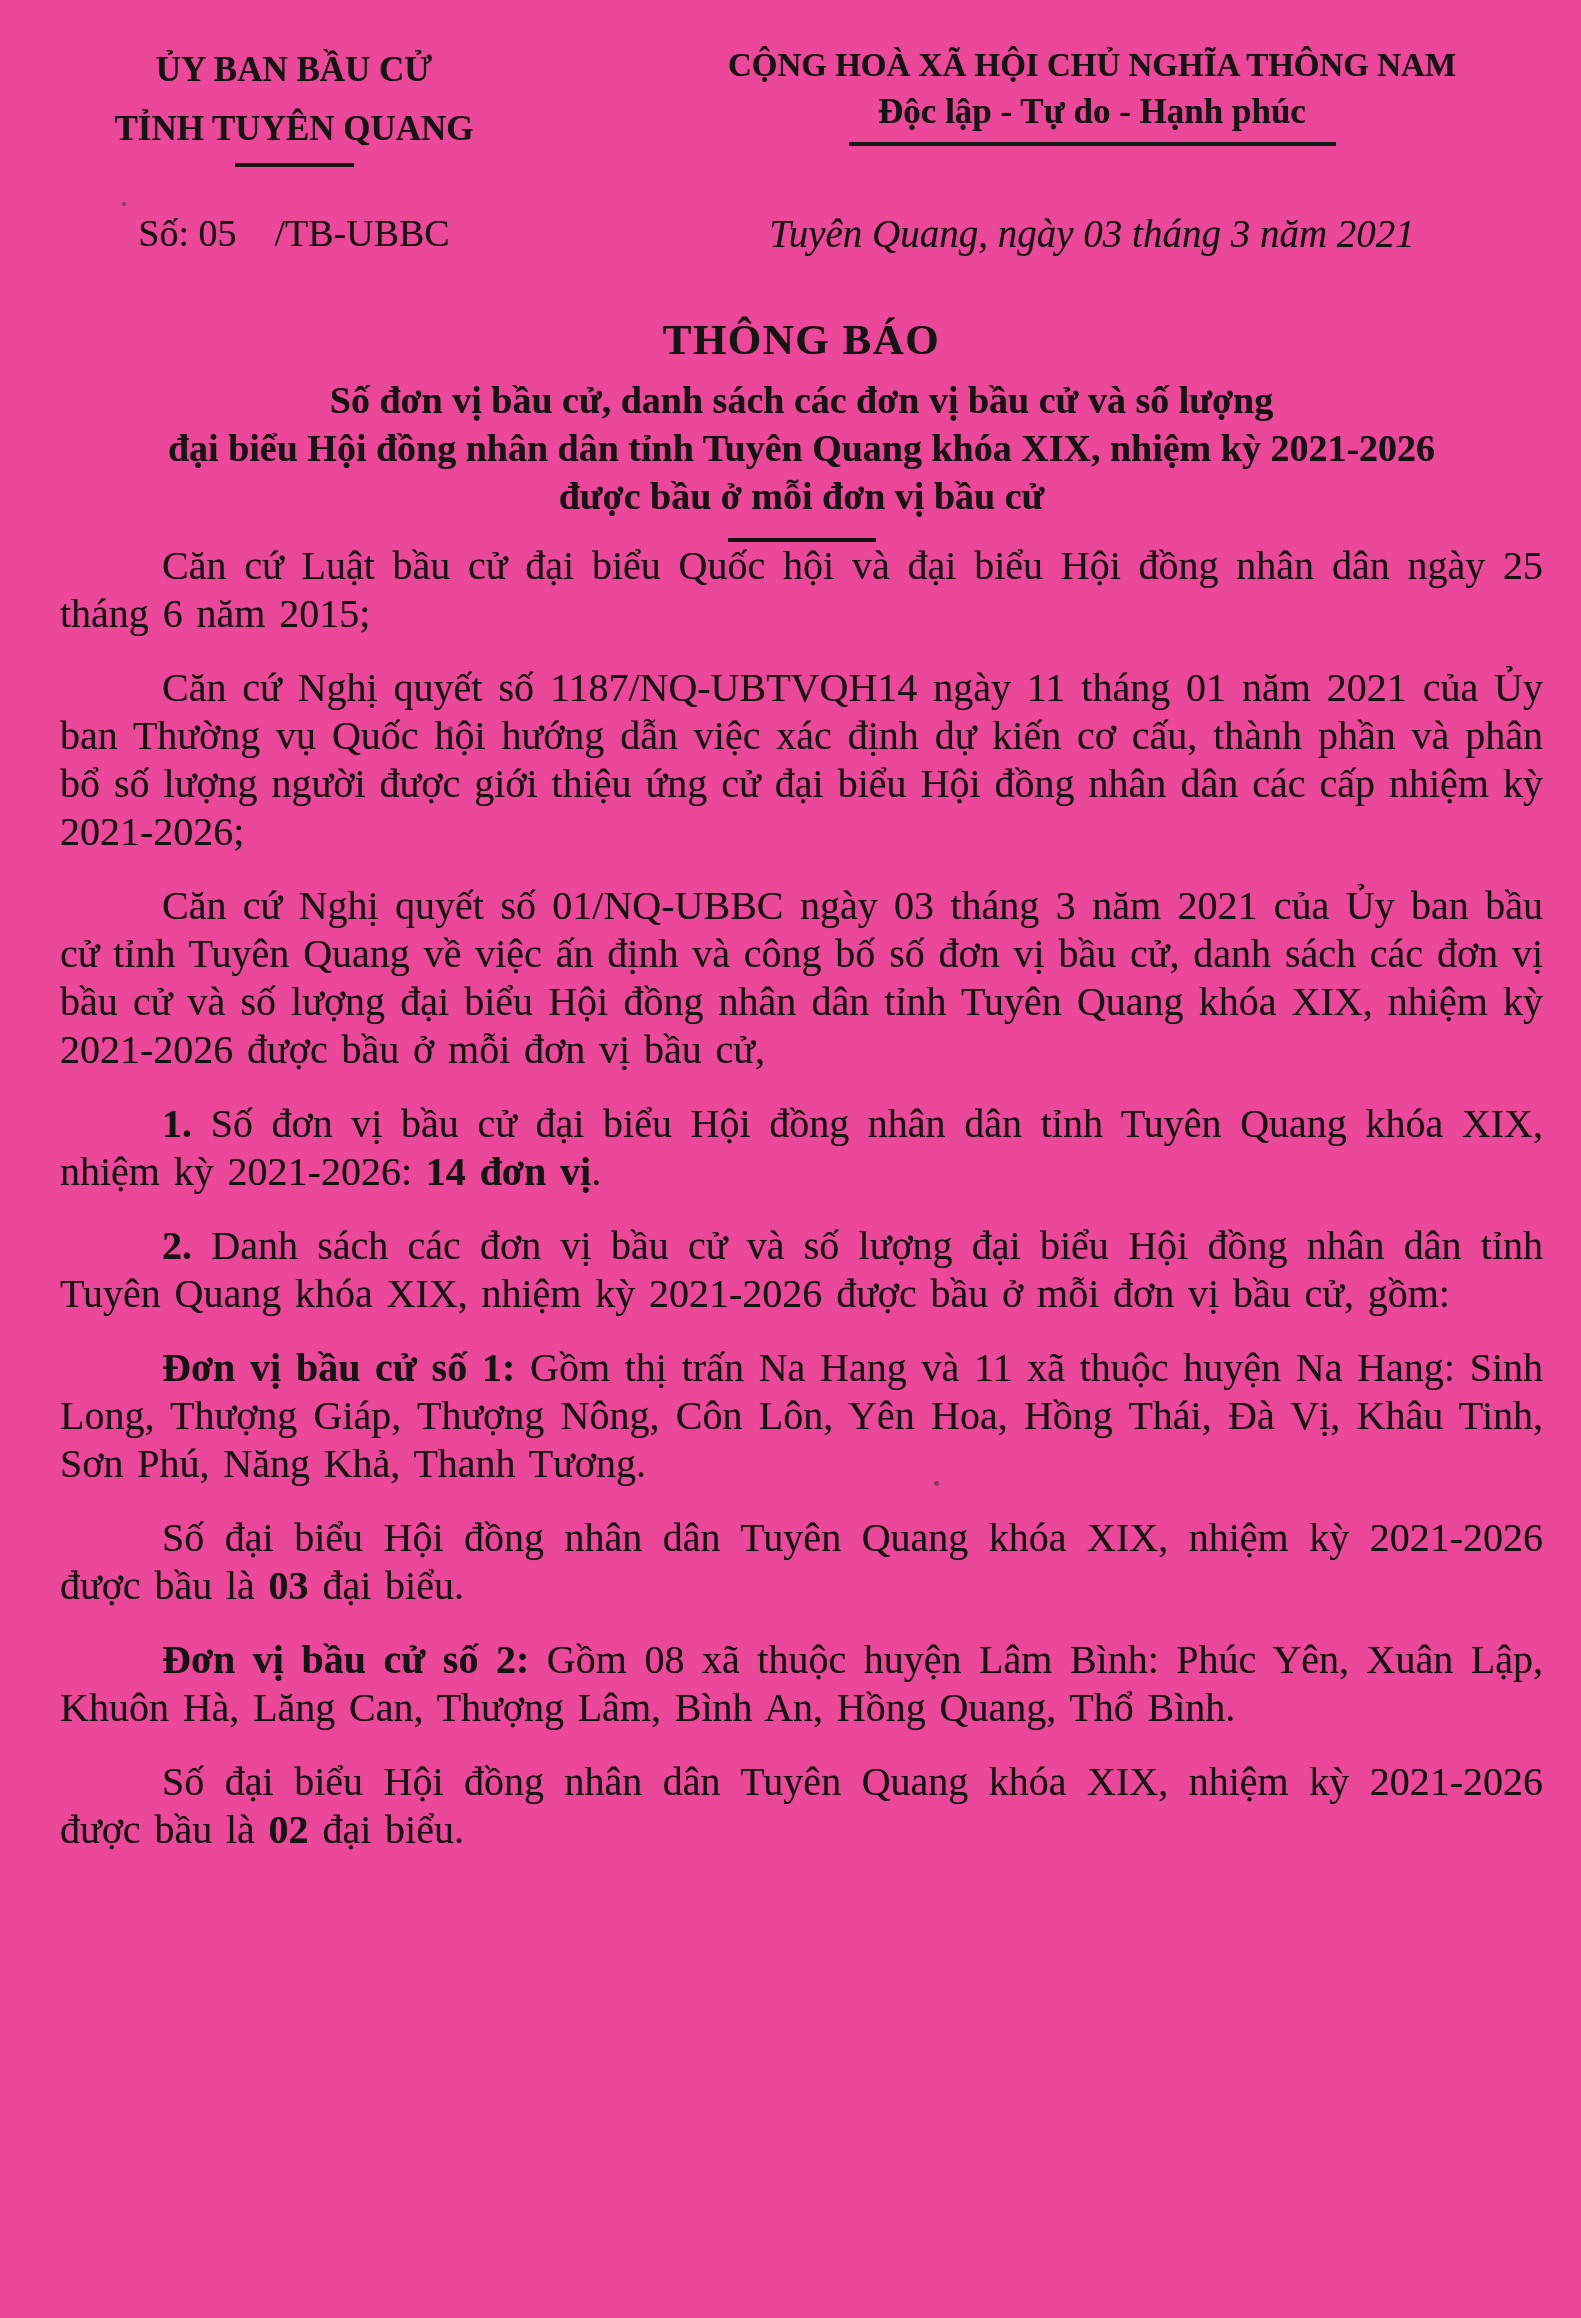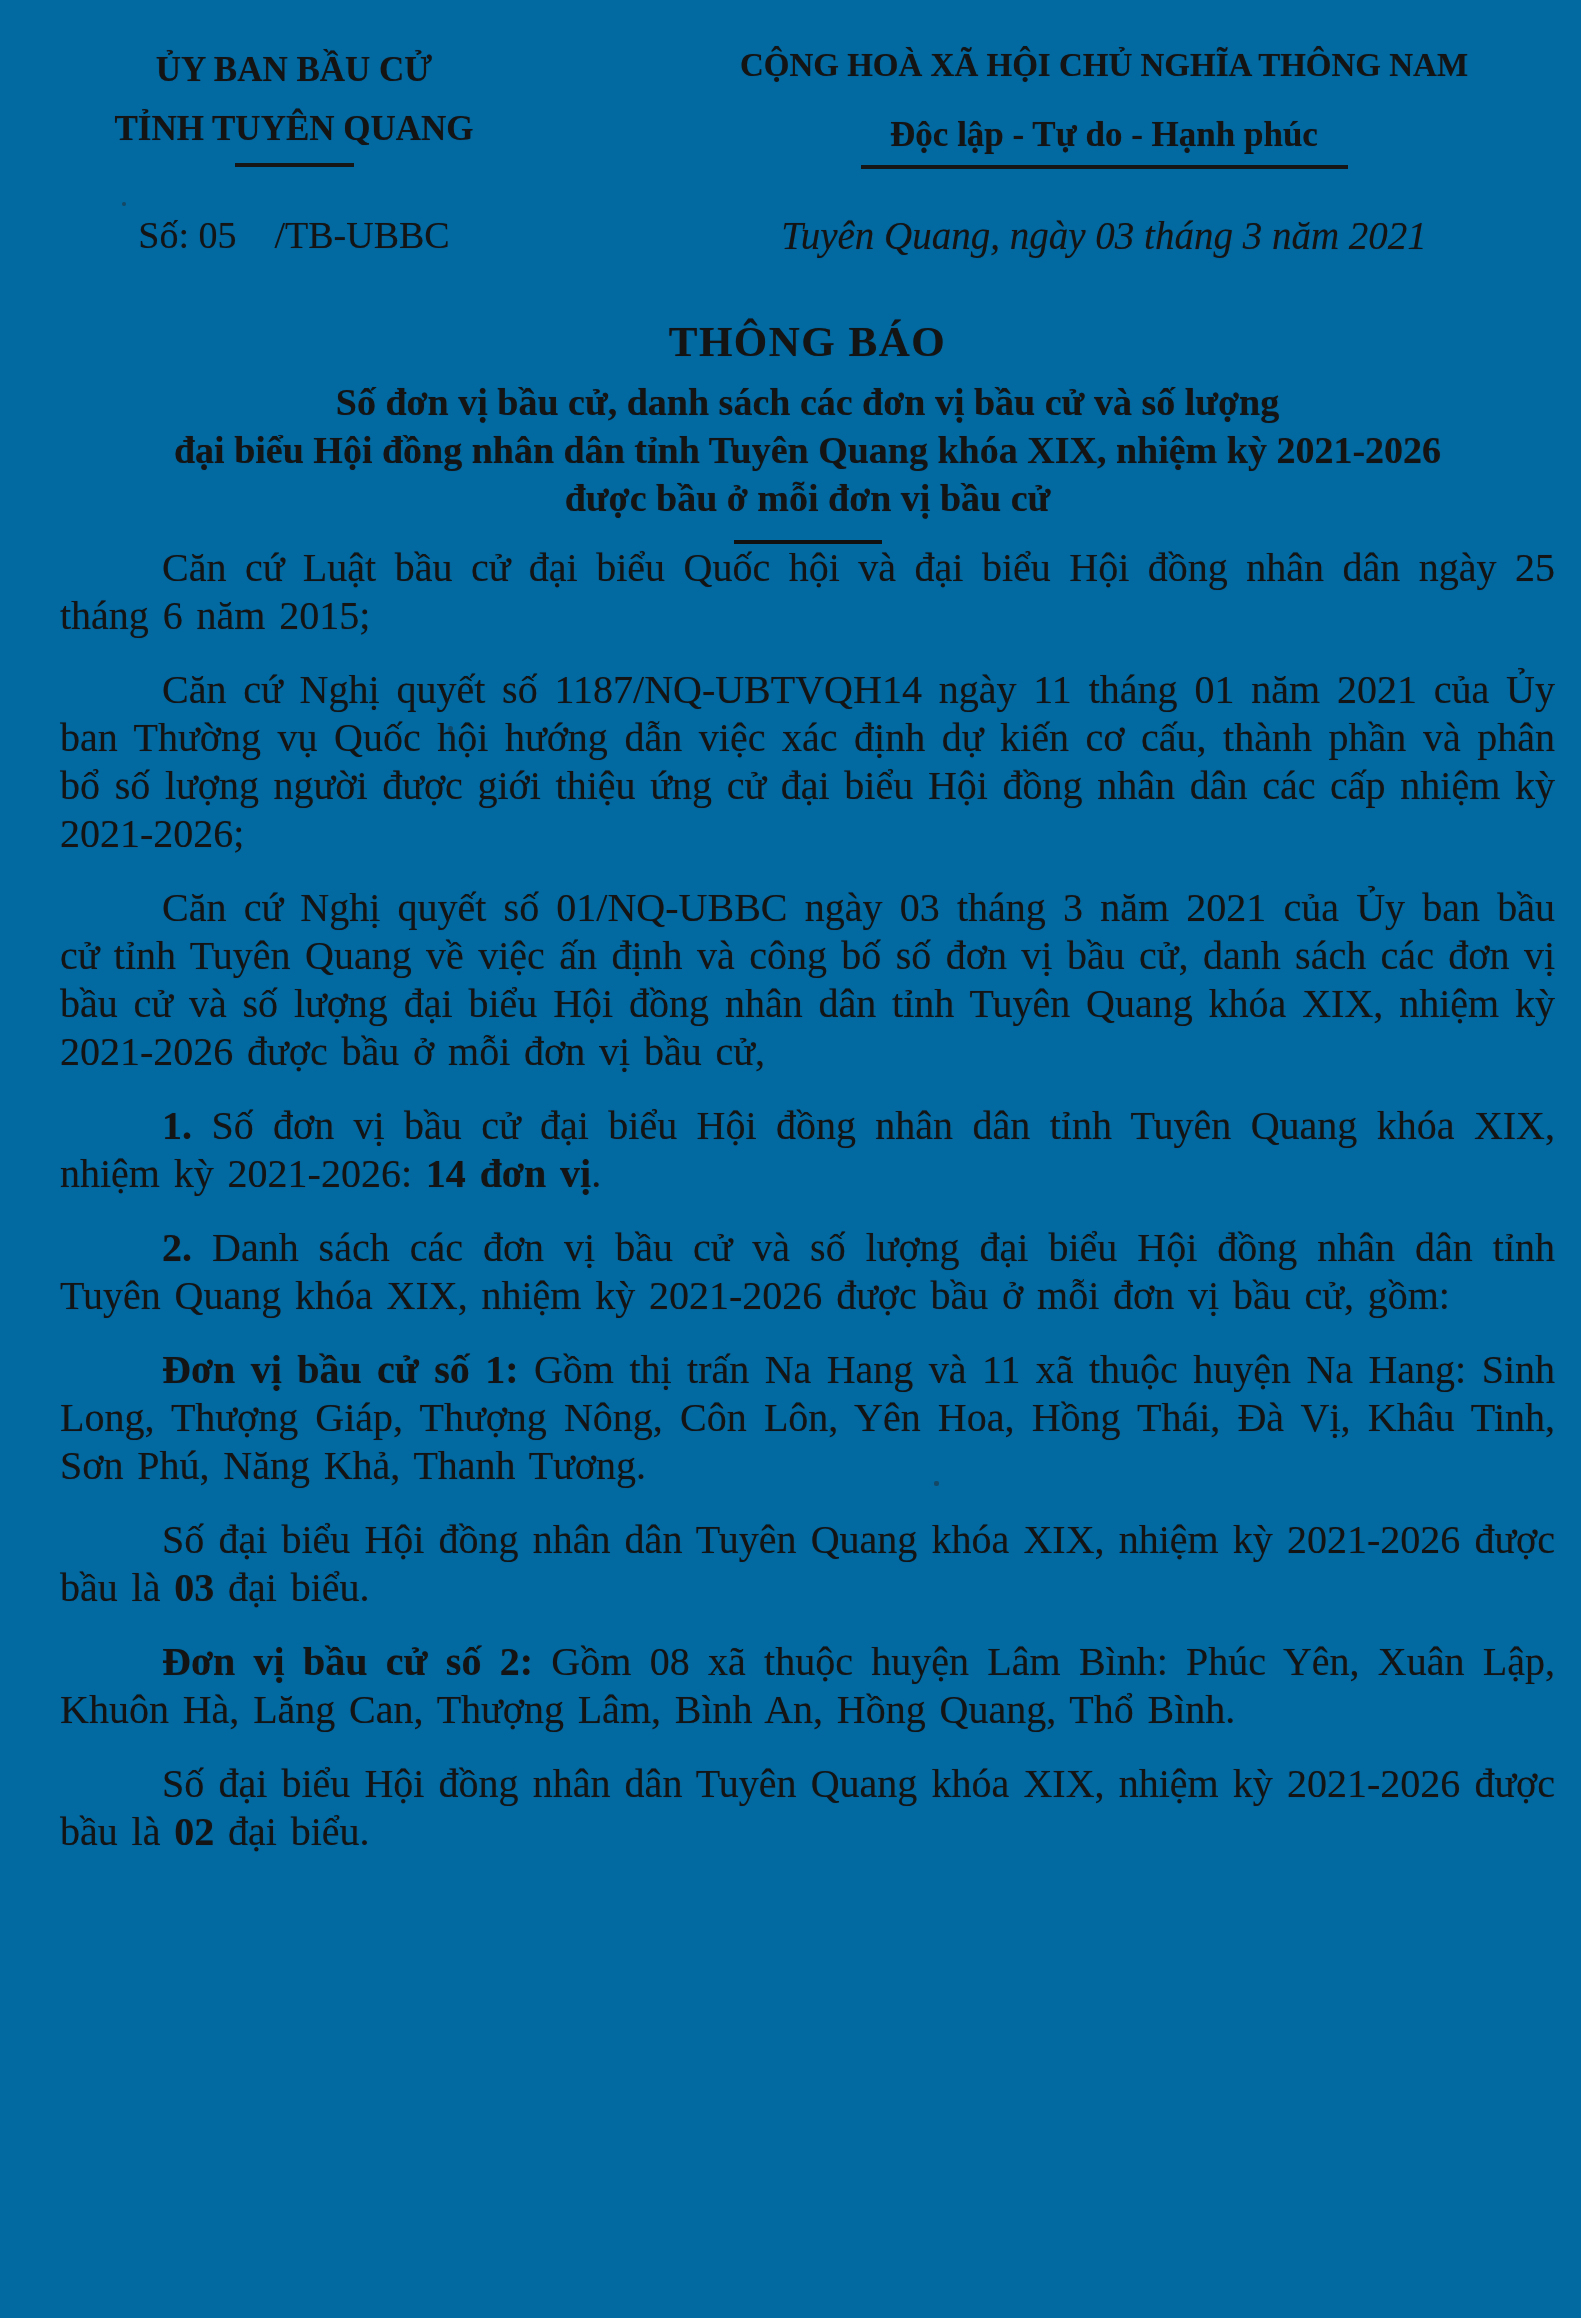--- a/index.html
+++ b/index.html
@@ -1,35 +1,35 @@
 <!DOCTYPE html>
 <html lang="vi" style="font-size:12px"><head>
 <meta charset="utf-8">
 <style>
   html, body { margin: 0; padding: 0; background: #e8e8e8; }
   .page {
     position: relative;
     width: 1581px;
     height: 2319px;
     margin: 0 auto;
-    background: #0369a1;
+    background: #ec4899;
     box-sizing: border-box;
-    padding: 32px 26px 0 60px;
+    padding: 32px 38px 0 60px;
     overflow: hidden;
     font-family: "Liberation Serif", "DejaVu Serif", serif;
     color: #141414;
     text-shadow: 0 0 0.8px rgba(0,0,0,0.35);
   }
   
   .header-row { display: flex; justify-content: space-between; align-items: flex-start; }
   .issuer-block { width: 468px; text-align: center; font-weight: 700; font-size: 35px; line-height: 1.7; padding-top: 7.5px; }
   .issuer-underline { width: 119px; height: 3.8px; background: #161616; margin: 4.5px auto 0; }
   .republic-block { width: 902px; text-align: center; font-weight: 700; padding-top: 12px; }
   .republic-line1 { font-size: 33px; line-height: 1.3; }
-  .motto-line { font-size: 35px; line-height: 1.3; margin-top: 25px; }
+  .motto-line { font-size: 35px; line-height: 1.3; margin-top: 2px; }
   .motto-underline { width: 487px; height: 3.8px; background: #161616; margin: 7.5px auto 0; }
   
   .meta-row { display: flex; justify-content: space-between; margin-top: 44px; }
   .doc-number { width: 468px; text-align: center; font-size: 38px; white-space: pre-wrap; }
   .place-date { width: 902px; text-align: center; font-style: italic; font-size: 39px; }
   
   .title-block { margin-top: 59px; text-align: center; }
   .title-heading { font-size: 43px; font-weight: 700; letter-spacing: 1.5px; margin-top: 48px; }
   .title-sub { font-size: 38px; font-weight: 700; line-height: 48px; }
   .title-sub.first { margin-top: 12px; }

